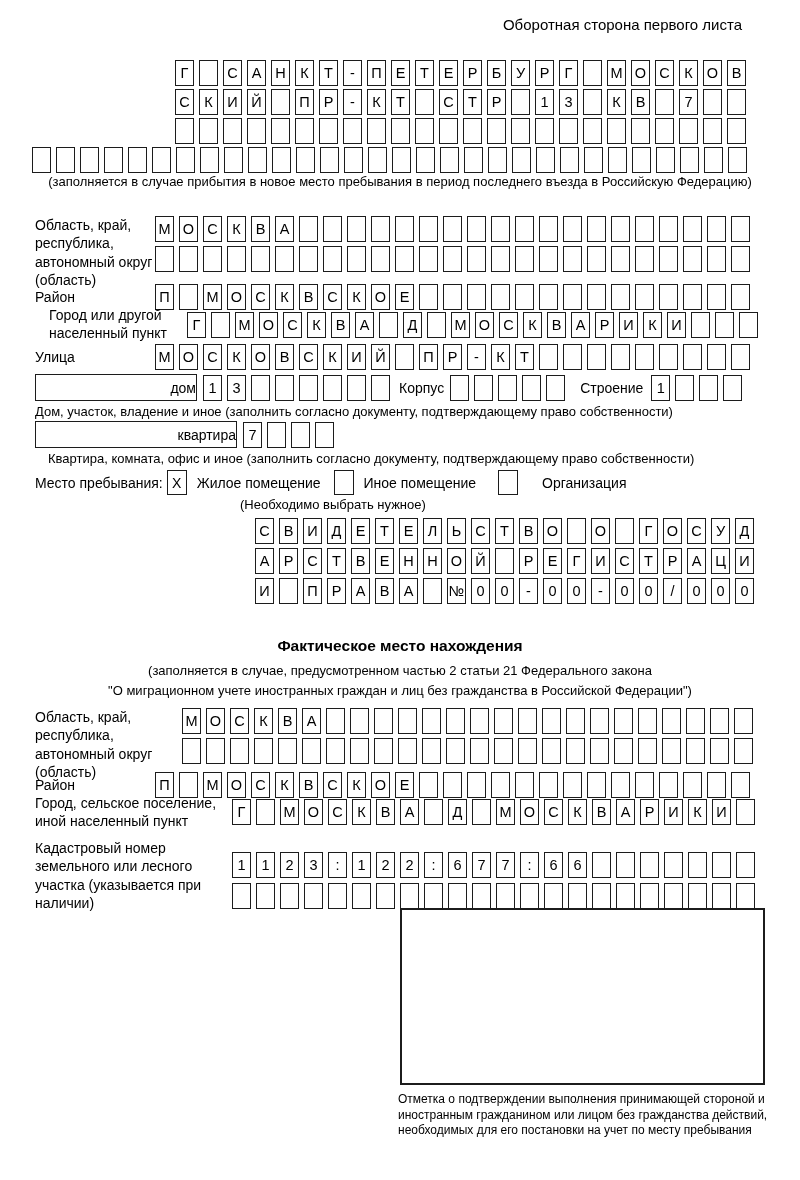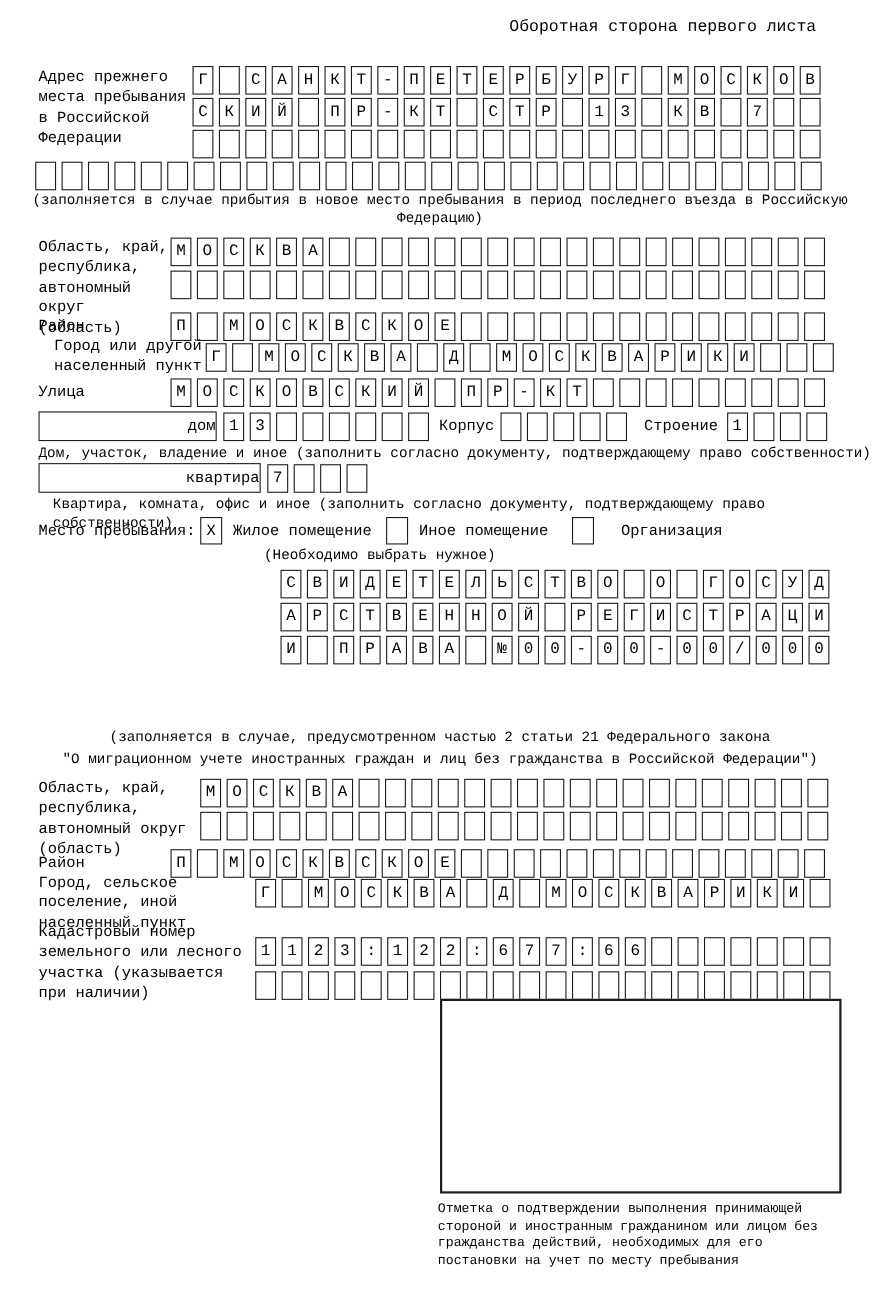--- a/index.html
+++ b/index.html
@@ -1,18 +1,18 @@
 <!DOCTYPE html>
 <html><head>
 <meta charset="utf-8">
 <style>
   *{margin:0;padding:0;box-sizing:border-box}
   html,body{background:#fff}
   .page{position:relative;width:800px;height:1180px;background:#fff;color:#000;
-        font-family:Liberation Mono, monospace;overflow:hidden}
+        font-family:Liberation Sans, sans-serif;overflow:hidden}
   .abs{position:absolute}
   .center{left:0;width:100%;text-align:center}
   .hdr{font-size:15px}
   .title{font-size:15.5px;font-weight:bold}
   .flabel{font-size:14px;line-height:1.32}
   .caption{font-size:13px;line-height:1.3}
   .cellrow{display:flex}
   .cellstack .cellrow{margin-bottom:4px}
   .cell{flex:0 0 auto;width:19px;height:26px;border:1.6px solid #1c1c1c;margin-right:5px;
         display:flex;align-items:center;justify-content:center;font-size:14.5px;background:#fff}
@@ -24,21 +24,20 @@
   .opt{font-size:14px}
   .stampbox{border:2px solid #1c1c1c;background:#fff}
 </style>
 </head>
 <body>
 
 <div class="page">
 
   <div class="abs hdr" style="top:16px;right:58px">Оборотная сторона первого листа</div>
 
-  <div class="abs flabel" style="top:62px;left:35px;width:135px">Адрес прежнего места пребывания в Российской Федерации</div>
   <div class="abs" style="top:60px;left:175px">
     <div class="cellrow" style="margin-bottom:3px">
         <span class="cell">Г</span>
         <span class="cell"></span>
         <span class="cell">С</span>
         <span class="cell">А</span>
         <span class="cell">Н</span>
         <span class="cell">К</span>
         <span class="cell">Т</span>
         <span class="cell">-</span>
@@ -412,20 +411,21 @@
         <span class="cell">-</span>
         <span class="cell">0</span>
         <span class="cell">0</span>
         <span class="cell">/</span>
         <span class="cell">0</span>
         <span class="cell">0</span>
         <span class="cell">0</span>
       </div>
   </div>
 
+  <div class="abs center title" style="top:637px">Фактическое место нахождения</div>
   <div class="abs center caption" style="top:663px">(заполняется в случае, предусмотренном частью 2 статьи 21 Федерального закона</div>
   <div class="abs center caption" style="top:683px">"О миграционном учете иностранных граждан и лиц без гражданства в Российской Федерации")</div>
 
   <div class="abs flabel" style="top:708px;left:35px;width:145px">Область, край, республика, автономный округ (область)</div>
   <div class="abs cellstack" style="top:708px;left:182px">
     <div class="cellrow">
         <span class="cell">М</span>
         <span class="cell">О</span>
         <span class="cell">С</span>
         <span class="cell">К</span>

